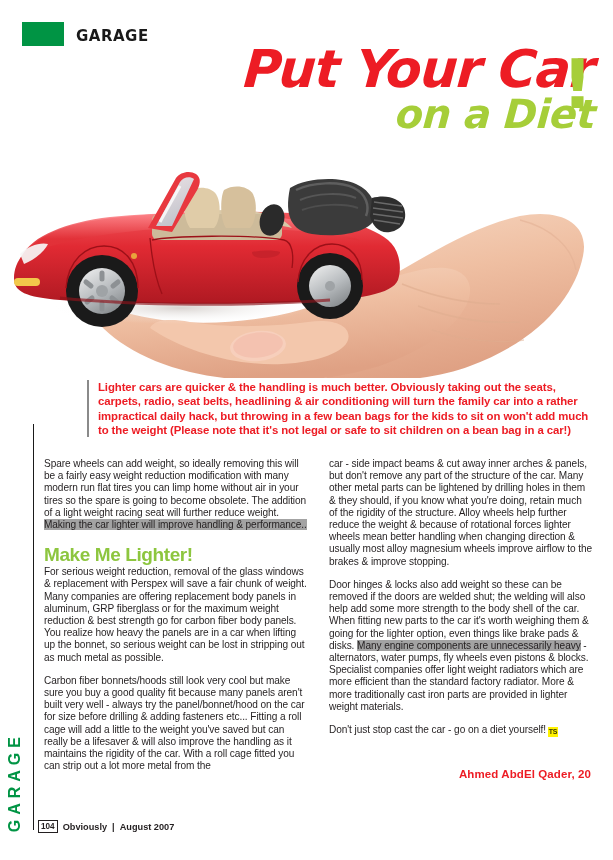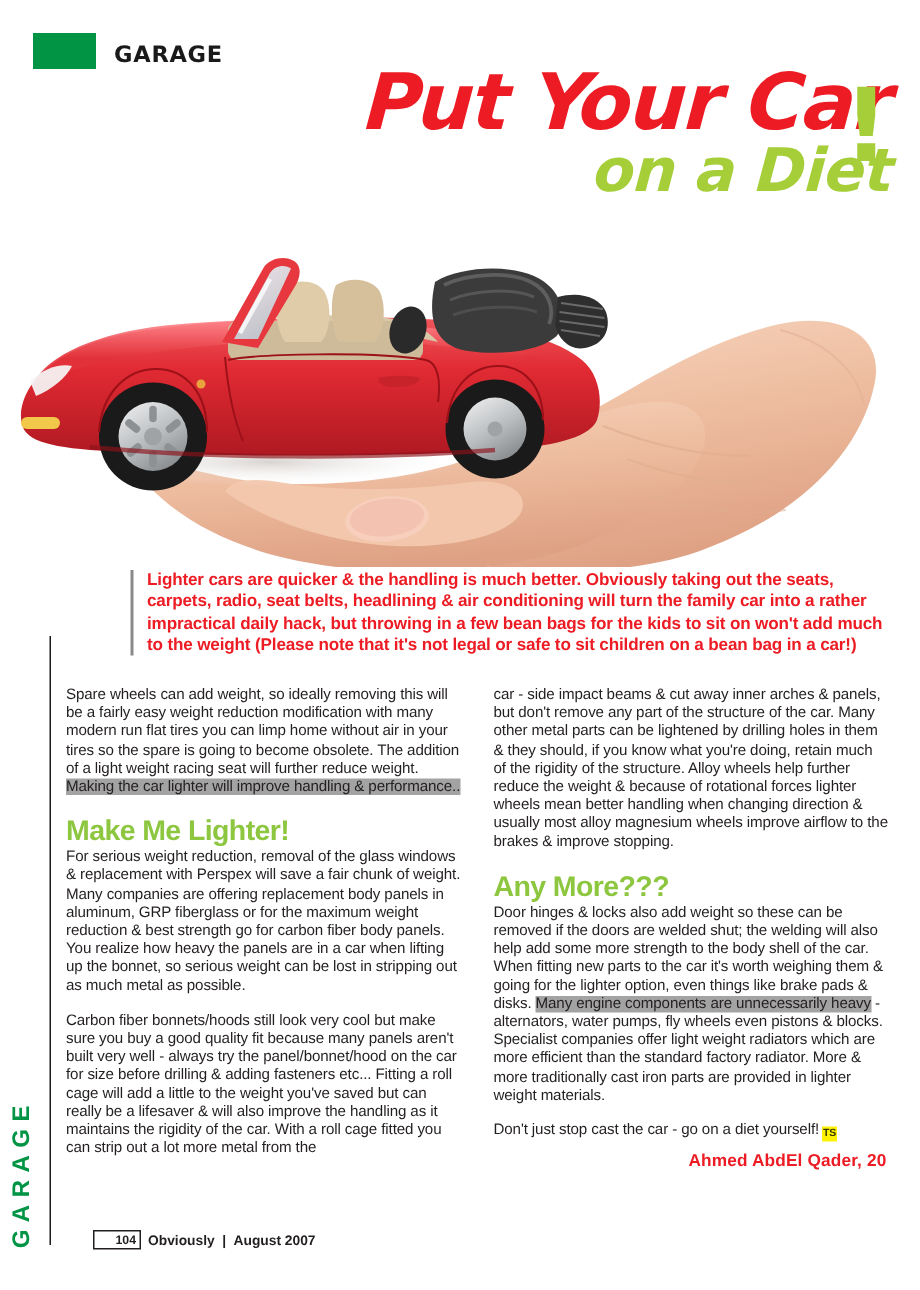--- a/index.html
+++ b/index.html
@@ -219,25 +219,24 @@
     display: flex;
     align-items: center;
     gap: 5px;
     font-family: "Liberation Sans", sans-serif;
     font-size: 9.2px;
     font-weight: bold;
     color: #231f20;
   }
   .pagenum {
     border: 1px solid #231f20;
-    padding: 0px 2px 0px 14px;
+    padding: 0px 2px 0px 2px;
     font-size: 8.2px;
     line-height: 11px;
     font-weight: bold;
-    margin-left: 24px;
   }
   .foot-sep { color: #231f20; }
 </style>
 </head>
 <body>
 
 <div class="page">
 
   <div class="header">
     <div class="green-block"></div>
@@ -396,21 +395,20 @@
 
       <p class="body-p">For serious weight reduction, removal of the glass windows &amp; replacement with Perspex will save a fair chunk of weight. Many companies are offering replacement body panels in aluminum, GRP fiberglass or for the maximum weight reduction &amp; best strength go for carbon fiber body panels. You realize how heavy the panels are in a car when lifting up the bonnet, so serious weight can be lost in stripping out as much metal as possible.</p>
 
       <p class="body-p">Carbon fiber bonnets/hoods still look very cool but make sure you buy a good quality fit because many panels aren't built very well - always try the panel/bonnet/hood on the car for size before drilling &amp; adding fasteners etc... Fitting a roll cage will add a little to the weight you've saved but can really be a lifesaver &amp; will also improve the handling as it maintains the rigidity of the car. With a roll cage fitted you can strip out a lot more metal from the</p>
     </div>
 
     <div class="col">
 
       <p class="body-p">car - side impact beams &amp; cut away inner arches &amp; panels, but don't remove any part of the structure of the car. Many other metal parts can be lightened by drilling holes in them &amp; they should, if you know what you're doing, retain much of the rigidity of the structure. Alloy wheels help further reduce the weight &amp; because of rotational forces lighter wheels mean better handling when changing direction &amp; usually most alloy magnesium wheels improve airflow to the brakes &amp; improve stopping.</p>
 
-      <h2 class="subhead">Any More???</h2>
 
       <p class="body-p"><span>Door hinges &amp; locks also add weight so these can be removed if the doors are welded shut; the welding will also help add some more strength to the body shell of the car. When fitting new parts to the car it's worth weighing them &amp; going for the lighter option, even things like brake pads &amp; disks. </span><span class="hl">Many engine components are unnecessarily heavy</span><span> - alternators, water pumps, fly wheels even pistons &amp; blocks. Specialist companies offer light weight radiators which are more efficient than the standard factory radiator. More &amp; more traditionally cast iron parts are provided in lighter weight materials.</span></p>
 
       <p class="body-p"><span>Don't just stop cast the car - go on a diet yourself!</span><span class="endmark">TS</span></p>
     </div>
   </div>
 
   <div class="byline">Ahmed AbdEl Qader, 20</div>
 
   <div class="footer">

